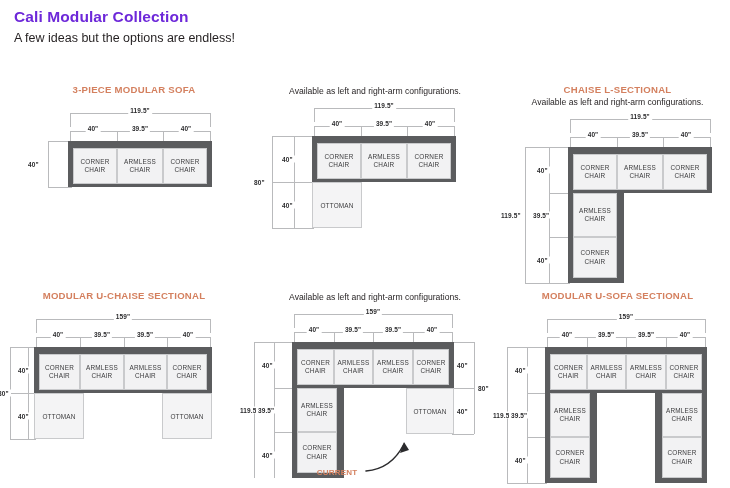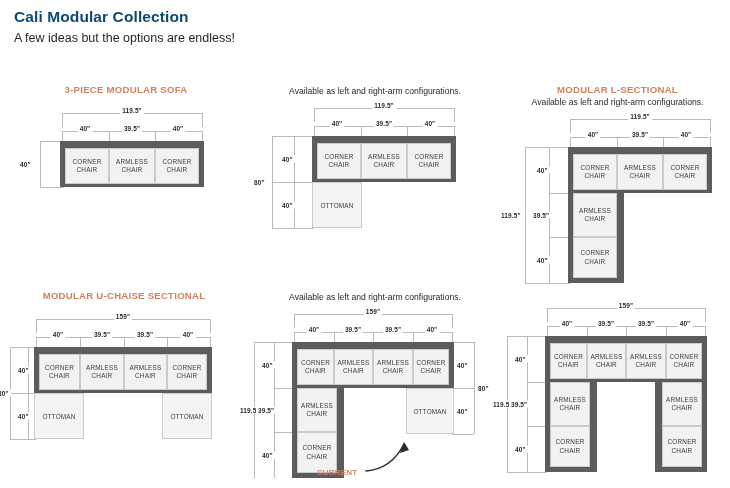--- a/index.html
+++ b/index.html
@@ -5,21 +5,21 @@
   html,body{margin:0;padding:0;}
   body{
     width:730px;height:488px;background:#ffffff;
     font-family:"Liberation Sans", sans-serif;
     color:#231f20;overflow:hidden;position:relative;
   }
   .page{position:relative;width:730px;height:488px;}
 
   
   .hdr{position:absolute;left:14px;top:8px;}
-  .hdr h1{margin:0;font-size:15.5px;font-weight:bold;color:#0c4a6e;letter-spacing:.1px;}
+  .hdr h1{margin:0;font-size:15.5px;font-weight:bold;color:#6d28d9;letter-spacing:.1px;}
   .hdr p{margin:5px 0 0 0;font-size:12.5px;color:#231f20;font-weight:normal;}
 
   
   .cell{position:absolute;}
   .cell .ttl{
     text-align:center;font-size:9.6px;font-weight:bold;color:#d4805f;
     letter-spacing:.25px;white-space:nowrap;
   }
   .cell .sub{
     text-align:center;font-size:8.6px;color:#231f20;margin-top:2px;white-space:nowrap;
@@ -60,21 +60,21 @@
 </head>
 <body>
 
 <div class="page">
 
   <div class="hdr">
     <h1>Cali Modular Collection</h1>
     <p>A few ideas but the options are endless!</p>
   </div>
 
-  <div class="cell" style="left:12px;top:84px;width:228px;">
+  <div class="cell" style="left:20px;top:84px;width:228px;">
     <div class="ttl">3-PIECE MODULAR SOFA</div>
     <div class="stage" style="height:110px;margin-top:10px;">
 
       <div class="hline" style="left:50px;top:8px;width:140px;"></div>
       <div class="vline" style="left:50px;top:8px;height:14px;"></div>
       <div class="vline" style="left:190px;top:8px;height:14px;"></div>
       <div class="dimtxt ctr" style="left:120px;top:2px;">119.5"</div>
 
       <div class="hline" style="left:50px;top:26px;width:140px;"></div>
       <div class="vline" style="left:50px;top:26px;height:10px;"></div>
@@ -146,21 +146,21 @@
         <span>CORNER</span>
         <span>CHAIR</span>
       </div>
       <div class="ott" style="left:56px;top:80px;width:50px;height:46px;">
         <span>OTTOMAN</span>
       </div>
     </div>
   </div>
 
   <div class="cell" style="left:505px;top:84px;width:225px;">
-    <div class="ttl">MODULAR L-SECTIONAL</div>
+    <div class="ttl">CHAISE L-SECTIONAL</div>
     <div class="sub">Available as left and right-arm configurations.</div>
     <div class="stage" style="height:190px;margin-top:6px;">
 
       <div class="hline" style="left:65px;top:6px;width:140px;"></div>
       <div class="vline" style="left:65px;top:6px;height:14px;"></div>
       <div class="vline" style="left:205px;top:6px;height:14px;"></div>
       <div class="dimtxt ctr" style="left:135px;top:0px;">119.5"</div>
 
       <div class="hline" style="left:65px;top:24px;width:140px;"></div>
       <div class="vline" style="left:65px;top:24px;height:10px;"></div>
@@ -338,20 +338,21 @@
         <path d="M44,8 L40,19 L49,16 Z" fill="#2b2b2d"></path>
       </svg>
       <div class="annot" style="left:30px;top:160px;width:110px;">
         <div>CURRENT</div>
 
       </div>
     </div>
   </div>
 
   <div class="cell" style="left:505px;top:290px;width:225px;">
+    <div class="ttl">MODULAR U-SOFA SECTIONAL</div>
     <div class="stage" style="height:178px;margin-top:12px;">
 
       <div class="hline" style="left:42px;top:6px;width:158px;"></div>
       <div class="vline" style="left:42px;top:6px;height:14px;"></div>
       <div class="vline" style="left:200px;top:6px;height:14px;"></div>
       <div class="dimtxt ctr" style="left:121px;top:0px;">159"</div>
 
       <div class="hline" style="left:42px;top:24px;width:158px;"></div>
       <div class="vline" style="left:42px;top:24px;height:10px;"></div>
       <div class="vline" style="left:82px;top:24px;height:10px;"></div>

